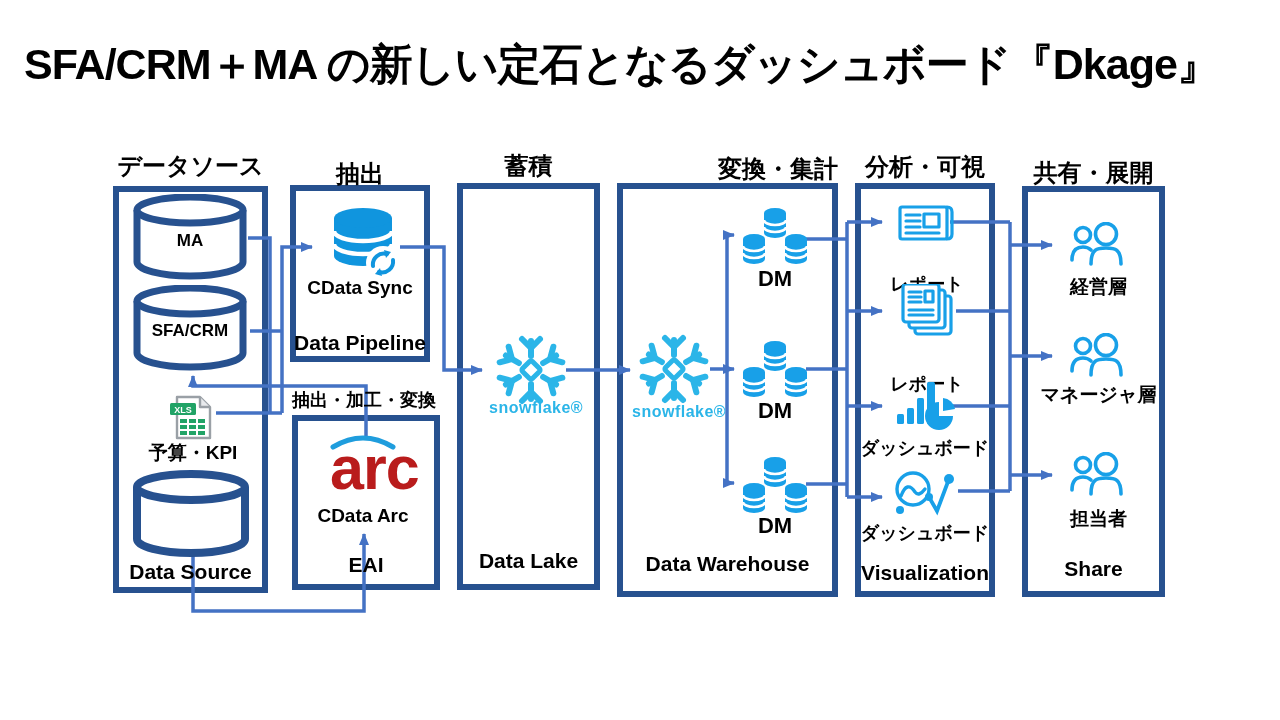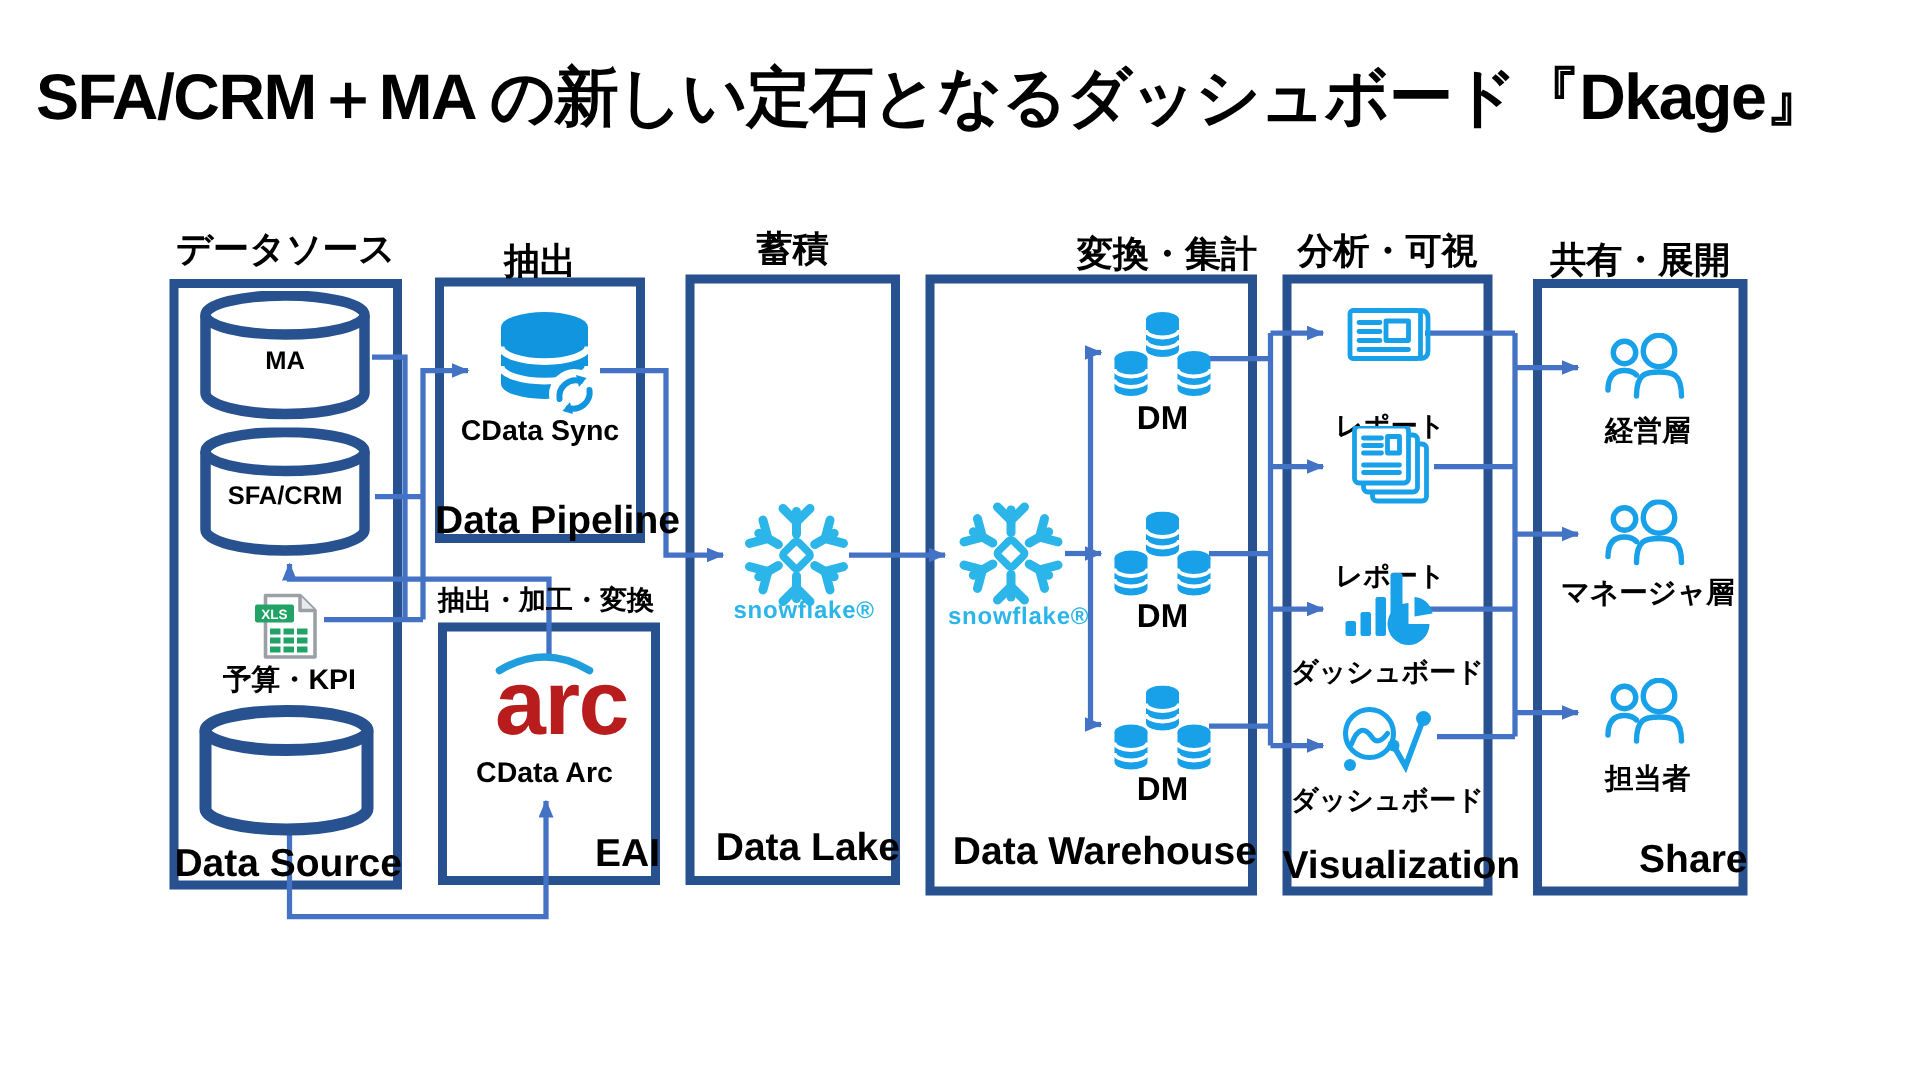--- a/index.html
+++ b/index.html
@@ -3,21 +3,21 @@
 <meta charset="utf-8">
 <style>
   html,body{margin:0;padding:0;background:#fff;}
   #stage{position:relative;width:1280px;height:720px;background:#ffffff;overflow:hidden;
          font-family:"Liberation Sans","DejaVu Sans",sans-serif;color:#000;}
   .abs{position:absolute;}
   .title{font-size:43px;font-weight:800;white-space:nowrap;letter-spacing:-1px;}
   .box{position:absolute;border:6px solid #27518F;background:#ffffff;box-sizing:border-box;}
   .hdr{position:absolute;font-weight:800;font-size:24px;text-align:center;white-space:nowrap;}
   .hdr-sm{font-size:18px;}
-  .ftr{position:absolute;font-weight:800;font-size:26px;text-align:right;white-space:nowrap;}
+  .ftr{position:absolute;font-weight:800;font-size:21px;text-align:center;white-space:nowrap;}
   .lbl{position:absolute;font-weight:800;font-size:19px;text-align:center;white-space:nowrap;}
   .lbl-21{font-size:17px;}
   .lbl-22{font-size:22px;}
   .lbl-18{font-size:18px;}
   .snow-lbl{position:absolute;font-weight:600;font-size:16px;text-align:center;color:#2BB5E8;letter-spacing:0.5px;}
   .arc-text{position:absolute;font-weight:700;font-size:61px;color:#b91c1c;text-align:center;letter-spacing:-1px;line-height:40px;}
   svg.layer{position:absolute;left:0;top:0;pointer-events:none;}
   .two-line{line-height:26px;}
 </style>
 </head>

